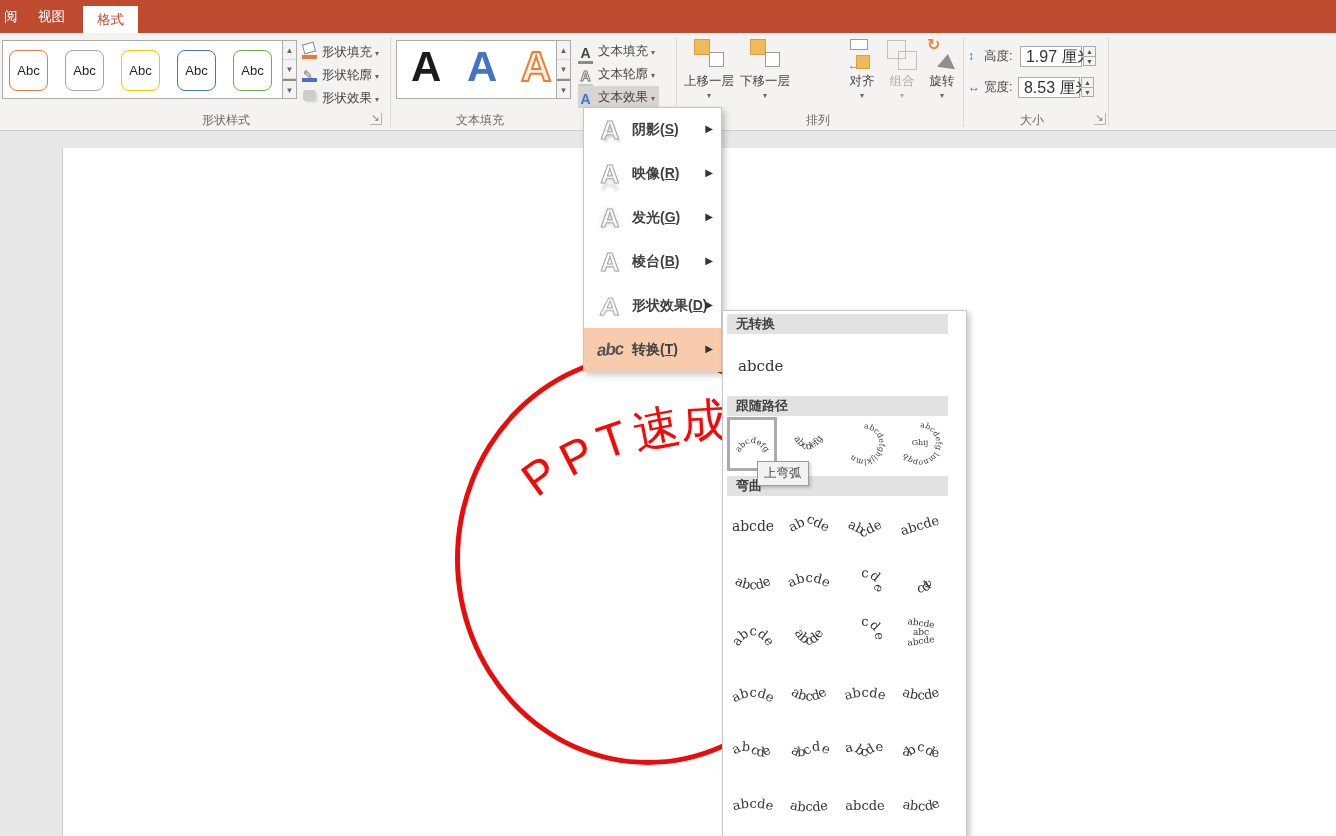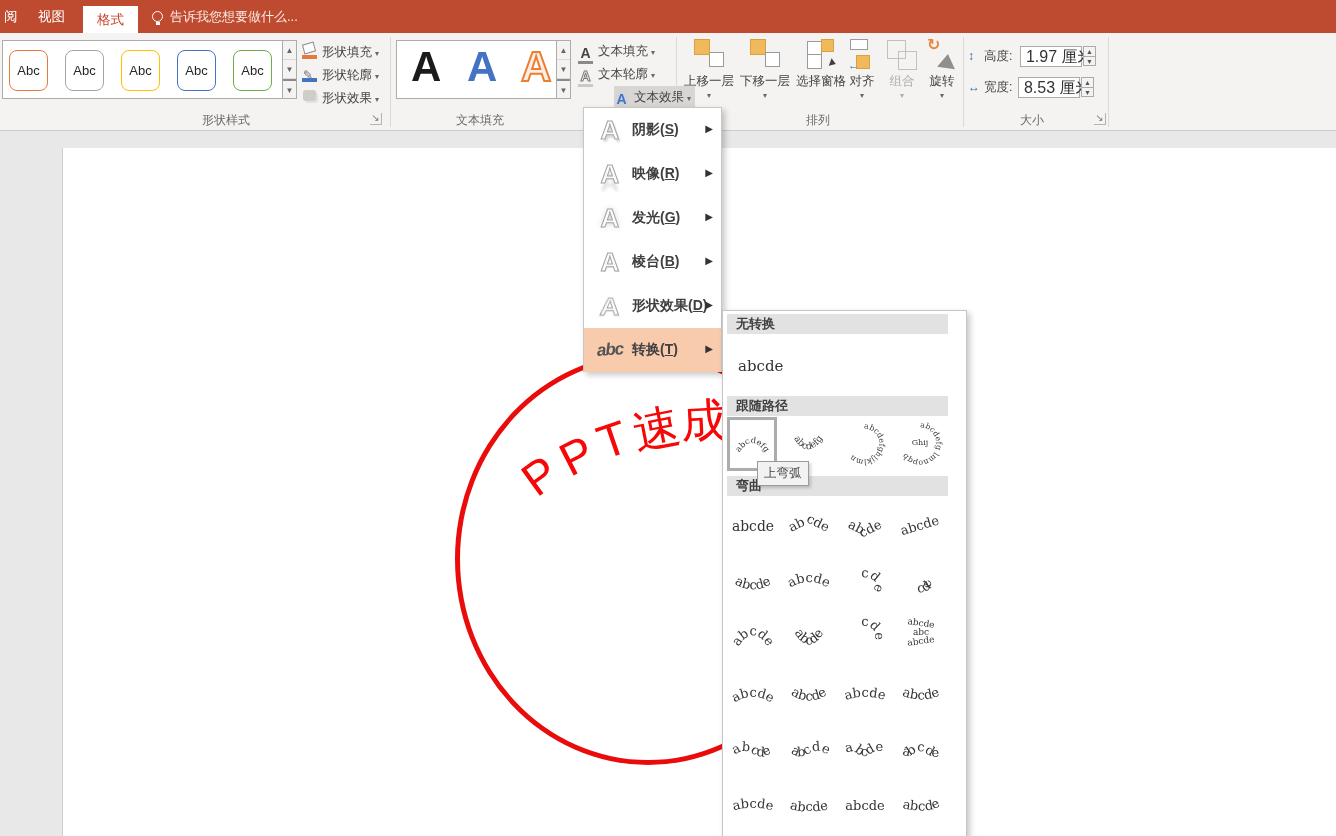--- a/index.html
+++ b/index.html
@@ -30,21 +30,21 @@
   .sw3 { left:118px;border-color:#FFC000; }
   .sw4 { left:174px;border-color:#4472C4; }
   .sw5 { left:230px;border-color:#70AD47; }
   .gscroll { position:absolute; width:14px; height:59px; border:1px solid #ACACAC; border-left:none; background:#F4F3F1; }
   .gsbtn { width:13px; height:19px; font-size:8px; color:#666; text-align:center; line-height:19px; border-bottom:1px solid #DCD9D6; cursor:pointer; }
   .gsbtn:last-child { border-bottom:none; }
 
   
   .sbtn { position:absolute; height:22px; line-height:22px; font-size:12.5px; color:#444; cursor:pointer; white-space:nowrap; }
   .sbtn .car { font-size:8px; color:#666; margin-left:3px; }
-  .sbtn.pressed { background:#D8D5D2;margin-left:36px; }
+  .sbtn.pressed { background:#D8D5D2; }
   .ic16 { display:inline-block; width:17px; height:16px; position:relative; top:3px; margin-right:3px; }
   
   .icon-bucket .b1 { position:absolute; left:1px; top:0; width:12px; height:10px; border:1.5px solid #8a8a8a; transform:rotate(-15deg); background:#fdfdfd; }
   .icon-bucket .b2 { position:absolute; left:0; bottom:0; width:15px; height:4px; background:#E8793E; }
   .icon-pen .b1 { position:absolute; left:1px; top:-2px; font-size:12px; color:#6f6f6f; }
   .icon-pen .b2 { position:absolute; left:0; bottom:0; width:15px; height:4px; background:#4472C4; }
   .icon-fx .b1 { position:absolute; left:1px; top:1px; width:13px; height:11px; background:#cfcdca; border-radius:3px; box-shadow:2px 2px 0 #e4e2df; }
   .icon-ta { font-size:14px; font-weight:bold; line-height:16px; display:inline-block; width:15px; text-align:center; }
   .icon-ta.fill { color:#444; border-bottom:3px solid #8a8a8a; }
   .icon-ta.line { color:#fff; -webkit-text-stroke:1px #7a7a7a; border-bottom:3px solid #c9c9c9; }
@@ -119,23 +119,20 @@
   
   #tooltip { left:757px; top:461px; min-width:50px; height:25px; line-height:23px; background:#F2F2F2; border:1px solid #9B9B9B; box-shadow:2px 2px 3px rgba(0,0,0,.18); font-size:12.5px; color:#444; text-align:center; padding:0 6px; z-index:30; }
 </style>
 </head>
 <body>
 
 <div id="tabbar" class="abs">
   <span class="tab partial" style="left:0;">阅</span>
   <span class="tab" style="left:24px;">视图</span>
   <span class="tab active" style="left:83px;">格式</span>
-  <span id="tellme">
-    <span class="bulb"></span><span>告诉我您想要做什么...</span>
-  </span>
 </div>
 
 <div id="ribbon" class="abs">
 
   <div id="shape-gallery">
     <div class="sw sw1">Abc</div>
     <div class="sw sw2">Abc</div>
     <div class="sw sw3">Abc</div>
     <div class="sw sw4">Abc</div>
     <div class="sw sw5">Abc</div>
@@ -188,29 +185,20 @@
     <div class="lbl">上移一层</div>
     <span class="car">▾</span>
   </div>
   <div class="bigbtn" style="left:737px;">
     <div class="ai">
       <span class="sqf" style="left:2px; top:0;"></span>
       <span class="sqo" style="right:2px; bottom:4px;"></span>
     </div>
     <div class="lbl">下移一层</div>
     <span class="car">▾</span>
-  </div>
-  <div class="bigbtn" style="left:793px;">
-    <div class="ai">
-      <span class="sqo" style="left:3px; top:2px;"></span>
-      <span class="sqo" style="left:3px; bottom:2px;"></span>
-      <span class="sqf" style="right:4px; top:0; width:13px; height:13px;"></span>
-      <span class="arrowhead" style="right:2px; bottom:4px;"></span>
-    </div>
-    <div class="lbl">选择窗格</div>
   </div>
   <div class="bigbtn" style="left:842px; width:40px;">
     <div class="ai" style="width:28px;">
       <span class="sqo" style="left:2px; top:0; width:18px; height:11px;"></span>
       <span class="sqf" style="left:8px; bottom:2px; width:14px; height:14px;"></span>
       <span class="alnarrow" style="left:0; bottom:0;">←</span>
     </div>
     <div class="lbl">对齐</div>
     <span class="car">▾</span>
   </div>

